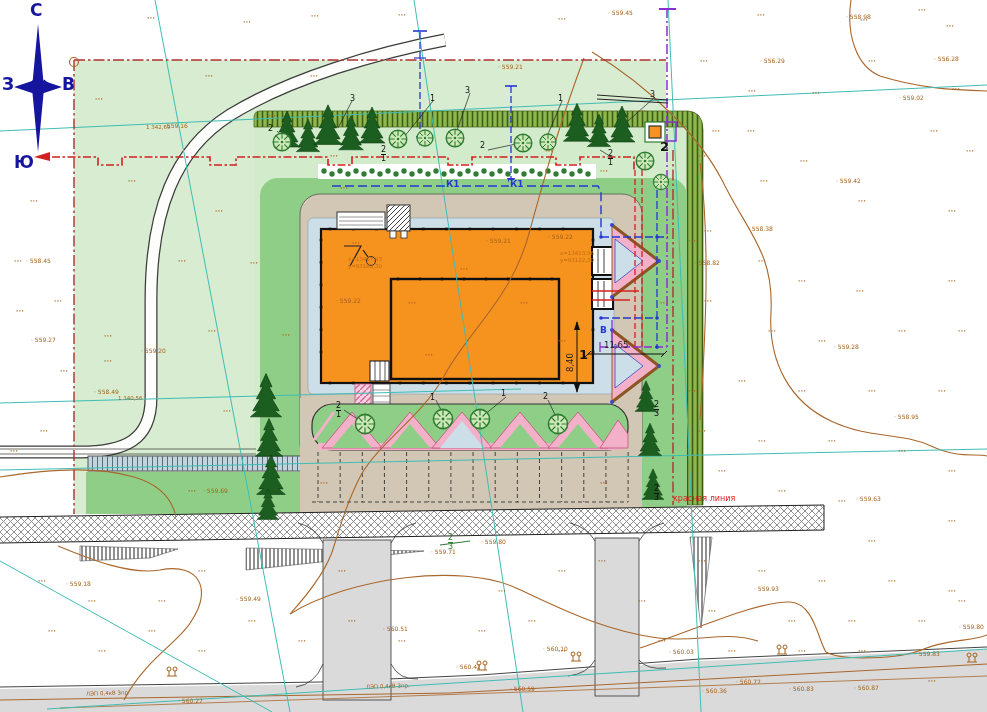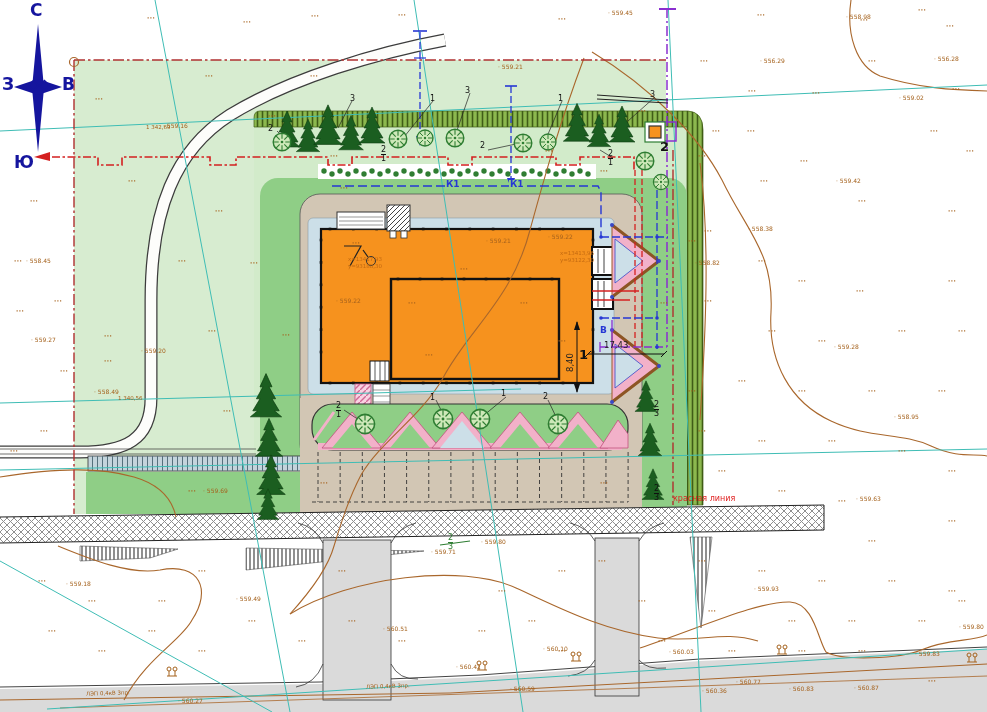--- a/index.html
+++ b/index.html
@@ -385,21 +385,21 @@
   <div class="t compass-letter" style="left:30px;top:2px">С</div>
   <div class="t compass-letter" style="left:2px;top:76px">З</div>
   <div class="t compass-letter" style="left:62px;top:76px">В</div>
   <div class="t compass-letter" style="left:14px;top:154px">Ю</div>
 
   <div class="t redline" style="left:673px;top:495px">красная линия</div>
   <div class="t k1" style="left:445px;top:180px">К1</div>
   <div class="t k1" style="left:509px;top:180px">К1</div>
   <div class="t water" style="left:600px;top:326px">В</div>
 
-  <div class="t dim" style="left:604px;top:341px">17,43</div>
+  <div class="t dim" style="left:604px;top:341px">11,65</div>
   <div class="t dim dimv" style="left:566px;top:372px">8,40</div>
   <div class="t posno" style="left:579px;top:348px">1</div>
   <div class="t posno" style="left:660px;top:140px">2</div>
 
   <div class="t lep" style="left:86px;top:691px">ЛЭП 0,4кВ 3пр.</div>
   <div class="t lep" style="left:366px;top:684px">ЛЭП 0,4кВ 3пр.</div>
 
   <div class="t grid-label" style="left:146px;top:125px">1 342,69</div>
   <div class="t grid-label" style="left:118px;top:396px">1 340,56</div>
 

